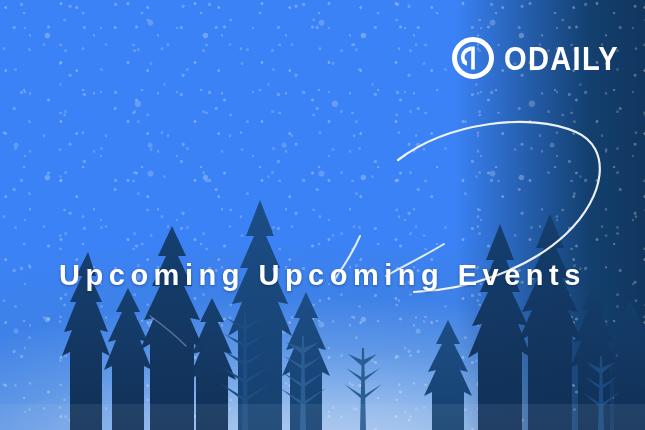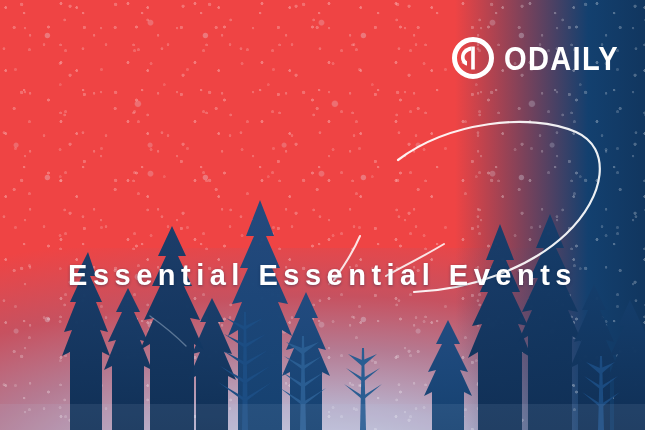--- a/index.html
+++ b/index.html
@@ -9,21 +9,21 @@
   }
   body {
     font-family: "Liberation Sans", "DejaVu Sans", sans-serif;
   }
 
   #banner {
     position: relative;
     width: 645px;
     height: 430px;
     overflow: hidden;
-    background: #ef4444;
+    background: #3b82f6;
     user-select: none;
   }
 
   
   .bg-layer {
     position: absolute;
     inset: 0;
     pointer-events: none;
   }
   
@@ -317,15 +317,15 @@
         <rect x="19.2" y="9.5" width="3.6" height="23" fill="#ffffff"></rect>
 
         <path d="M19.2 9.5 C12.6 10.6 9.0 15.0 9.0 20.4 C9.0 24.4 11.4 27.4 15.0 28.6 L15.0 24.2
                  C13.4 23.2 12.6 21.9 12.6 20.2 C12.6 17.0 15.2 14.2 19.2 13.4 Z" fill="#ffffff"></path>
       </svg>
     </span>
     <span id="logo-word">ODAILY</span>
   </div>
 
 
-  <div id="subtitle">Essential Essential Events</div>
+  <div id="subtitle">Upcoming Upcoming Events</div>
 
 </div>
 
 </body></html>

